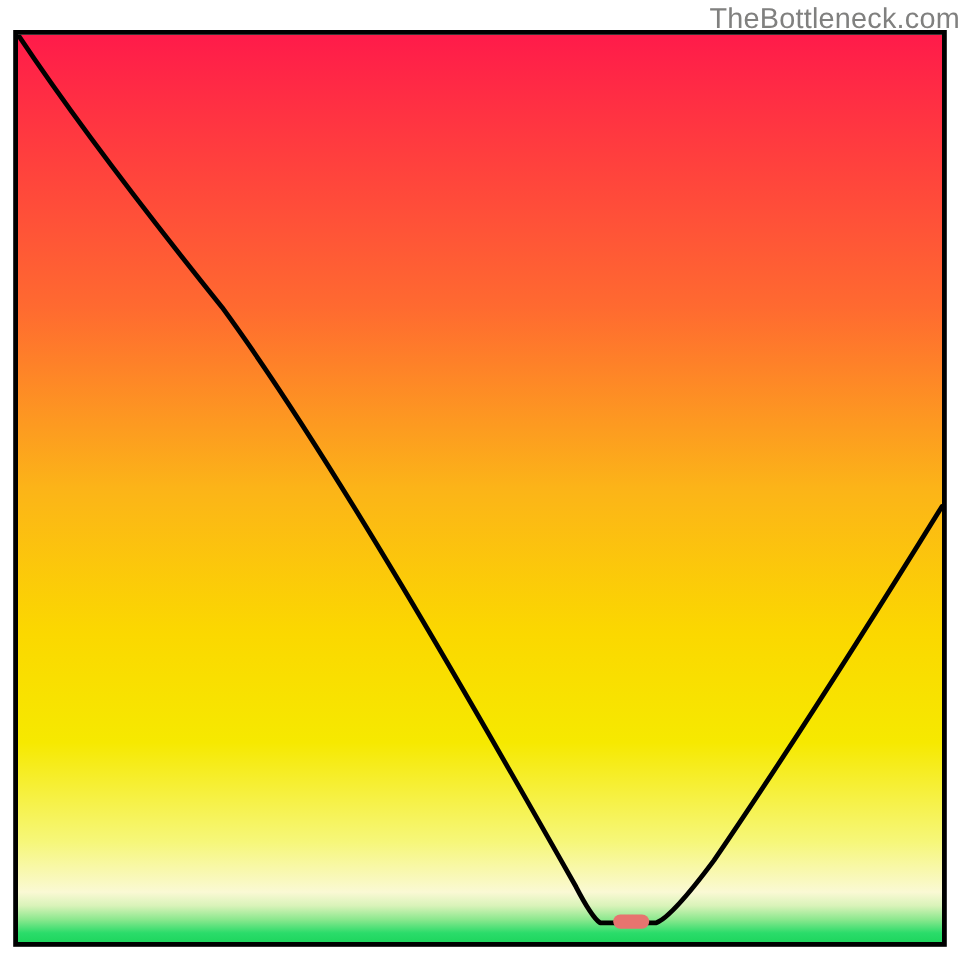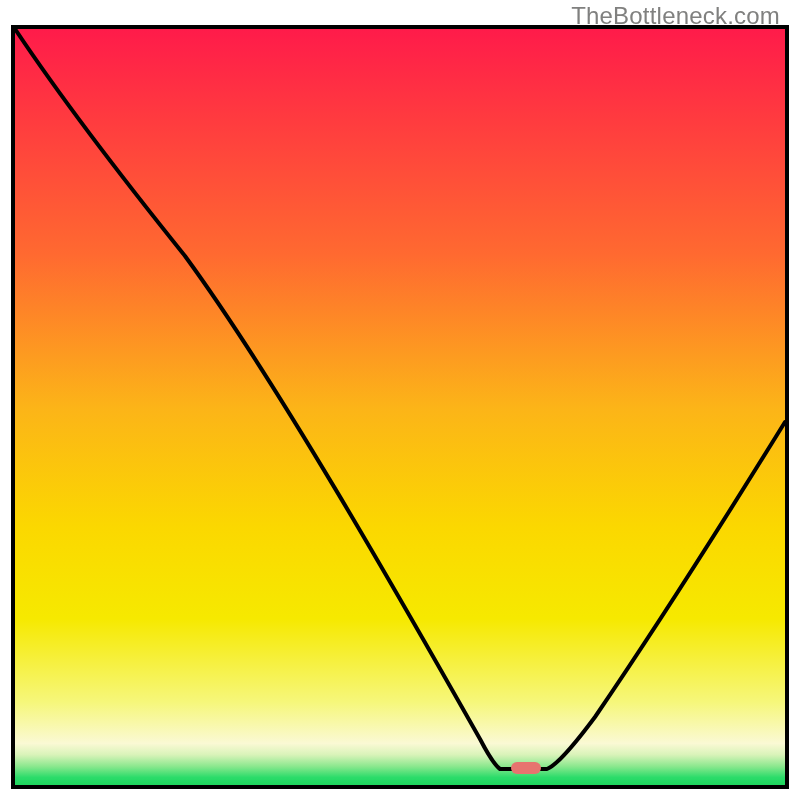--- a/index.html
+++ b/index.html
@@ -15,21 +15,21 @@
     left: 11px;
     top: 25px;
     width: 778px;
     height: 764px;
     border: 4px solid #000;
     box-sizing: border-box;
   }
   .watermark {
     position: absolute;
     top: 2px;
-    right: 20px;
+    right: 0;
     font-family: Arial, Helvetica, sans-serif;
     font-size: 24px;
     font-weight: 500;
     color: #80807f;
     letter-spacing: 0.2px;
   }
   .plot {
     position: absolute;
     left: 0;
     top: 0;

